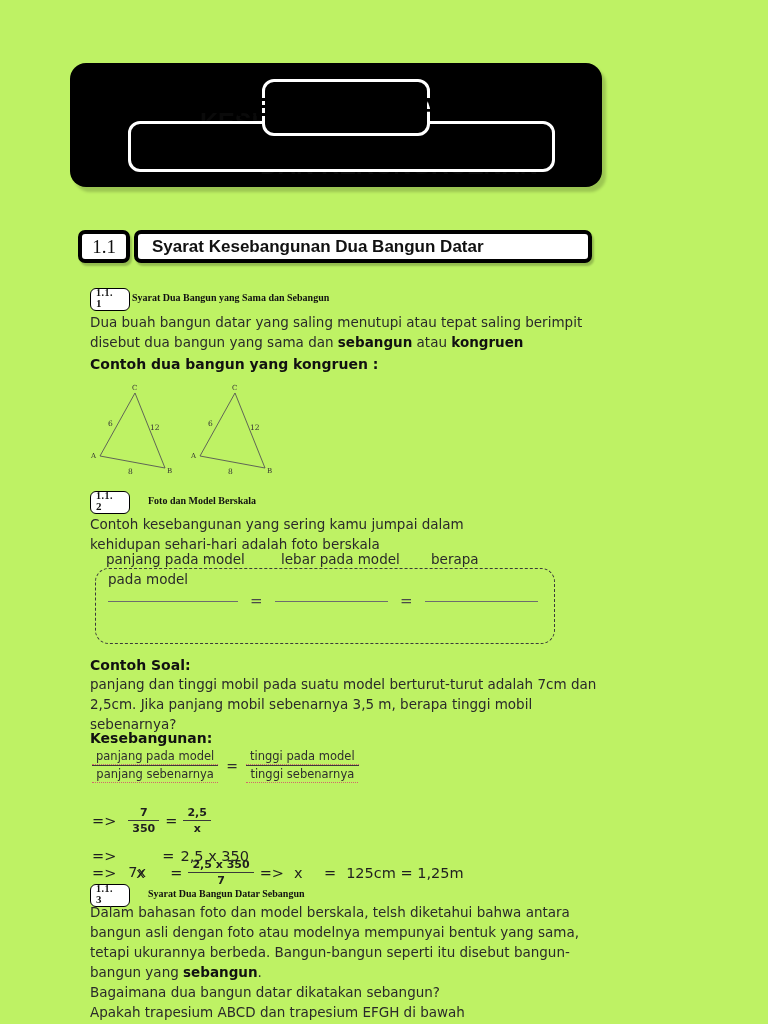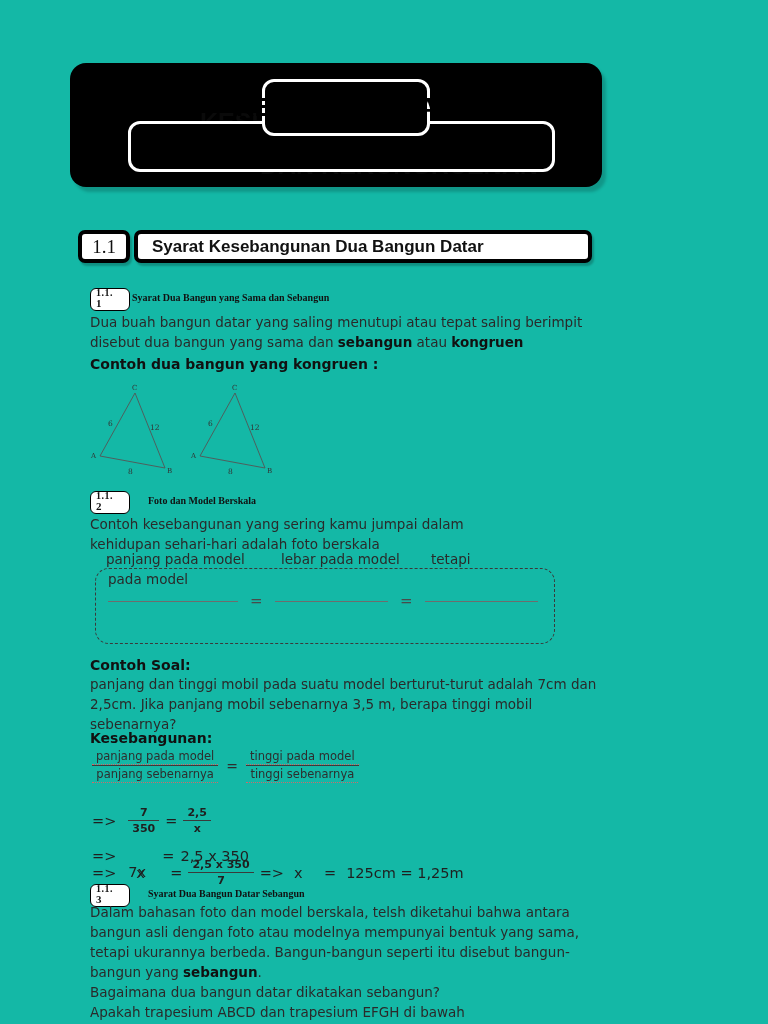--- a/index.html
+++ b/index.html
@@ -9,21 +9,21 @@
     background: #ffffff;
   }
   body {
     font-family: "DejaVu Sans", sans-serif;
     color: #1a1a1a;
   }
   .page {
     position: relative;
     width: 768px;
     height: 1024px;
-    background: #14b8a6;
+    background: #bef264;
     overflow: hidden;
   }
 
   
   .banner {
     position: absolute;
     left: 70px;
     top: 63px;
     width: 532px;
     height: 124px;
@@ -350,21 +350,21 @@
     </div>
     <span class="sub-title" style="margin-left:18px;">Foto dan Model Berskala</span>
   </div>
 
   <div class="para" style="left:90px; top:514px; width:580px;">
     <span>Contoh kesebangunan yang sering kamu jumpai dalam</span><br>
     <span>kehidupan sehari-hari adalah foto berskala</span>
   </div>
 
   <div class="ratio-labels">
-    <span class="rl-1">panjang pada model</span><span class="rl-2">lebar pada model</span><span>tetapi</span>
+    <span class="rl-1">panjang pada model</span><span class="rl-2">lebar pada model</span><span>berapa</span>
   </div>
 
   <div class="dashed-box"></div>
 
   <div class="para" style="left:108px; top:569px;">pada model</div>
 
   <div class="bar-row">
     <div class="frac-bar fb1"></div>
     <span class="eq-sym">=</span>
     <div class="frac-bar fb2"></div>

